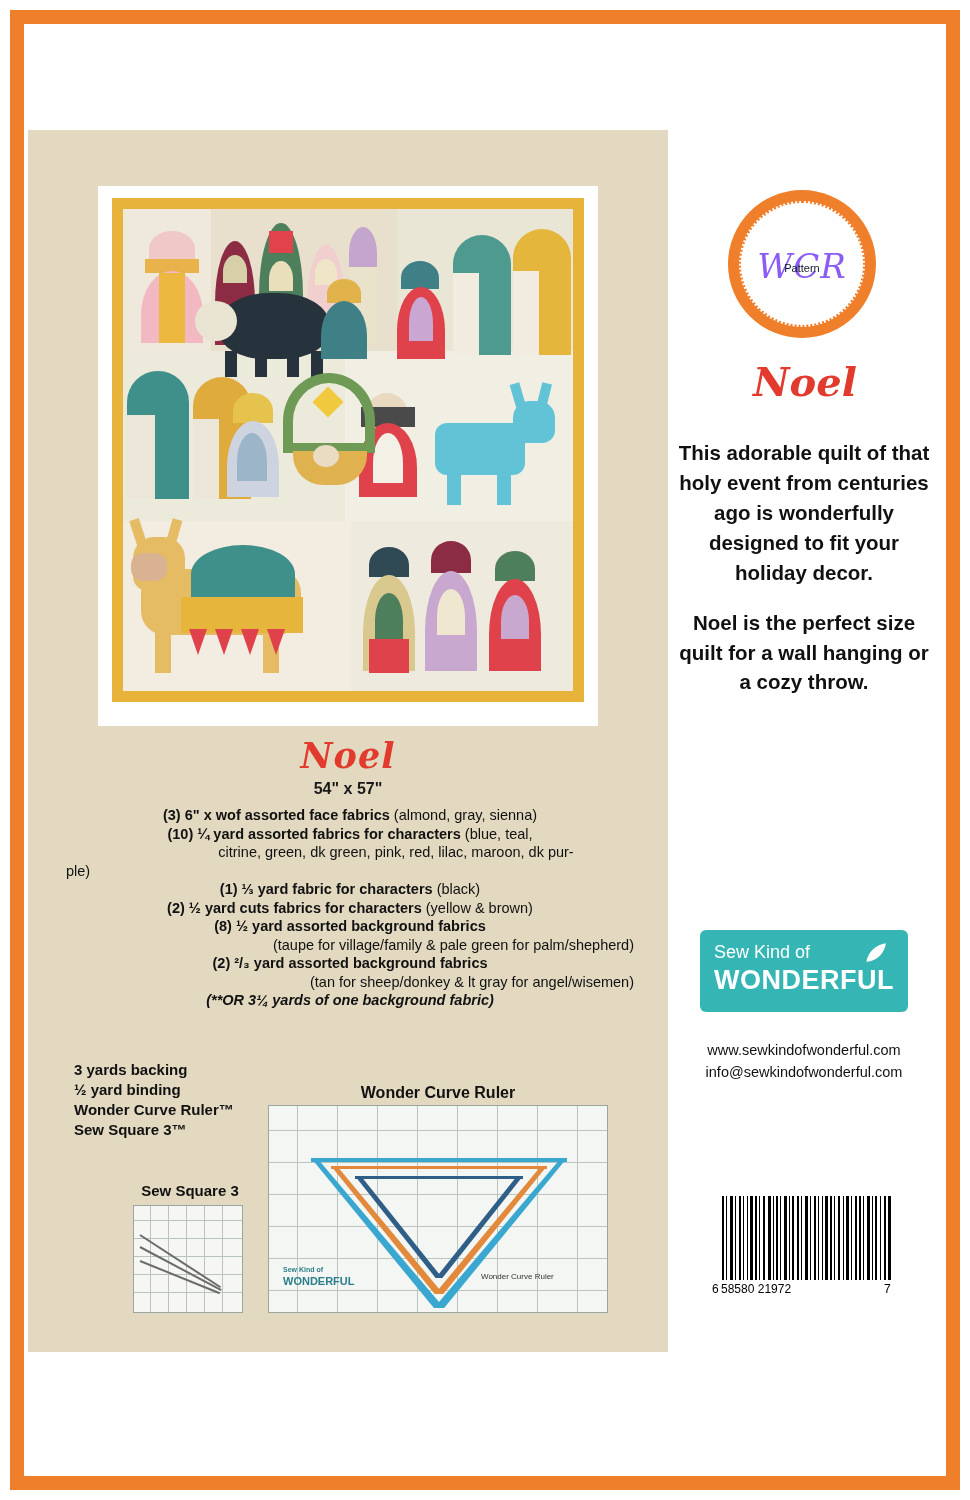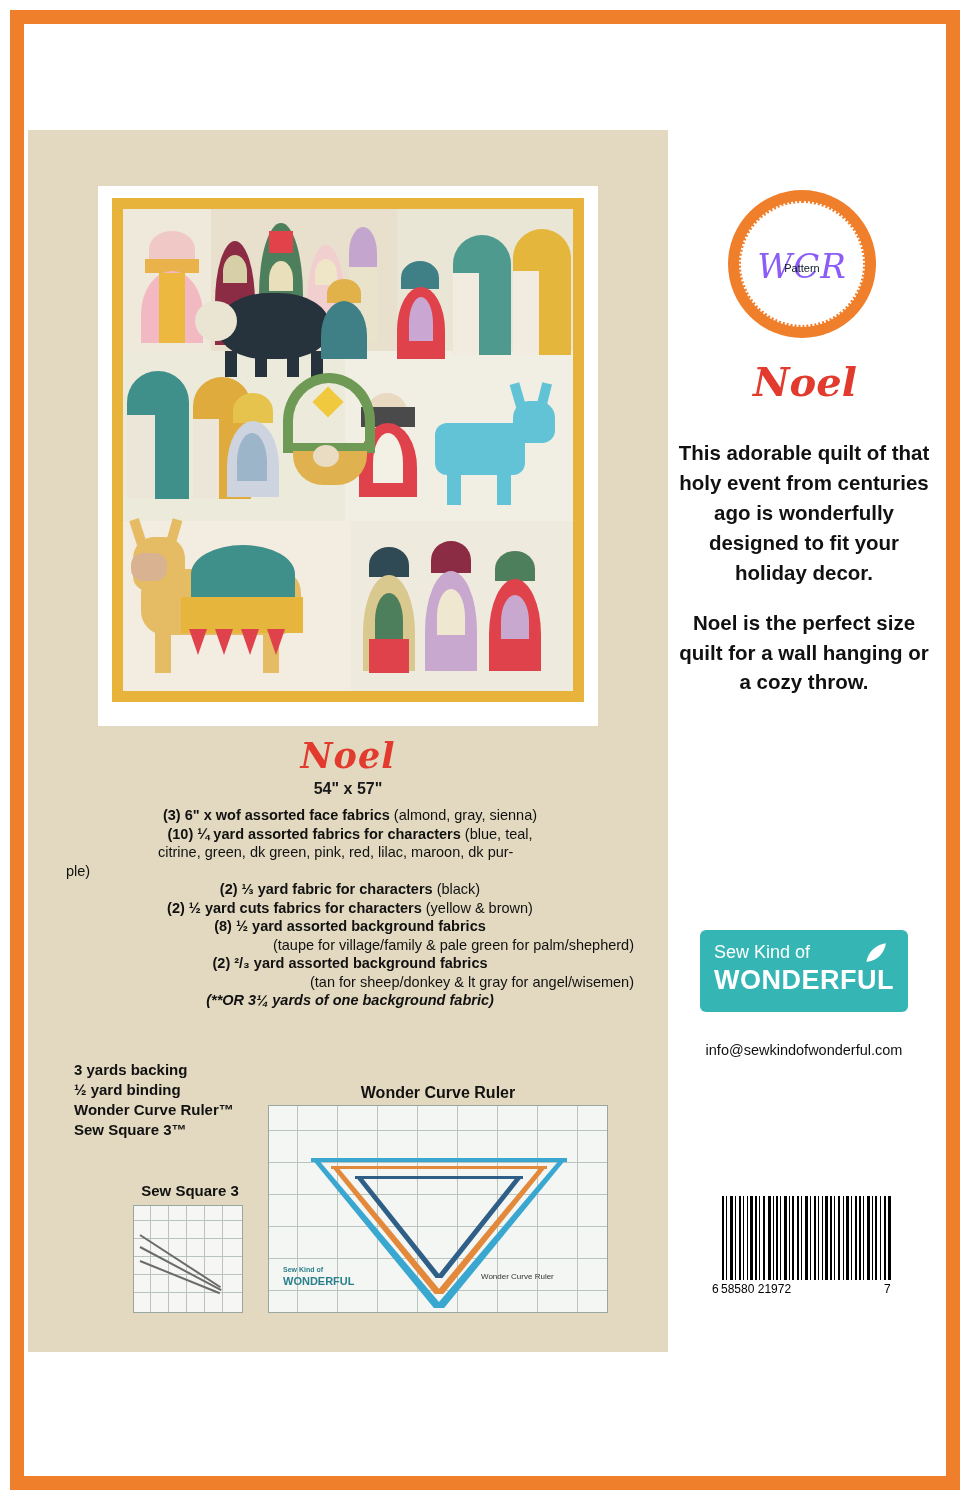--- a/index.html
+++ b/index.html
@@ -84,21 +84,21 @@
   .materials {
     position: absolute;
     left: 66px; top: 806px;
     width: 568px;
     color: #111;
     line-height: 1.28;
   }
   .materials .line { font-size: 14.5px; }
   .materials .b { font-weight: bold; }
   .ctr { text-align: center; }
-  .ind1 { padding-left: 92px; }
+  .ind1 { padding-left: 92px; text-align: center; }
   .ind2 { padding-left: 92px; text-align: right; }
   .ital { font-style: italic; font-weight: bold; }
 
   .plainlist {
     position: absolute;
     left: 74px; top: 1060px;
     font-size: 15px;
     font-weight: bold;
     color: #111;
     line-height: 1.33;
@@ -370,21 +370,21 @@
   </div>
 
   <div class="noel-left script-title">Noel</div>
   <div class="dims">54" x 57"</div>
 
   <div class="materials">
     <div class="line ctr"><span class="b">(3) 6" x wof assorted face fabrics</span><span> (almond, gray, sienna)</span></div>
     <div class="line ctr"><span class="b">(10) ¼ yard assorted fabrics for characters</span><span> (blue, teal,</span></div>
     <div class="line ind1"><span>citrine, green, dk green, pink, red, lilac, maroon, dk pur-</span></div>
     <div class="line"><span>ple)</span></div>
-    <div class="line ctr"><span class="b">(2) ⅓ yard fabric for characters</span><span> (black)</span></div>
+    <div class="line ctr"><span class="b">(1) ⅓ yard fabric for characters</span><span> (black)</span></div>
     <div class="line ctr"><span class="b">(2) ½ yard cuts fabrics for characters</span><span> (yellow &amp; brown)</span></div>
     <div class="line ctr"><span class="b">(8) ½ yard assorted background fabrics</span></div>
     <div class="line ind2"><span>(taupe for village/family &amp; pale green for palm/shepherd)</span></div>
     <div class="line ctr"><span class="b">(2) ²/₃ yard assorted background fabrics</span></div>
     <div class="line ind2"><span>(tan for sheep/donkey &amp; lt gray for angel/wisemen)</span></div>
     <div class="line ctr ital"><span>(**OR 3¼ yards of one background fabric)</span></div>
   </div>
 
   <div class="plainlist">
     <div>3 yards backing</div>
@@ -457,20 +457,21 @@
 
   <div class="logo">
     <div class="l1">Sew Kind of</div>
     <div class="l2">WONDERFUL</div>
     <svg class="leaf" viewBox="0 0 24 24">
       <path d="M4 20 C6 10 14 4 22 3 C21 12 14 19 5 20 Z" fill="#ffffff"></path>
     </svg>
   </div>
 
   <div class="weblinks">
+    <div>www.sewkindofwonderful.com</div>
     <div>info@sewkindofwonderful.com</div>
   </div>
 
 
   <div class="barcode">
     <div class="bc-bars">
       <i style="left:0;width:2px;"></i>
         <i style="left:4px;width:1px;"></i>
       <i style="left:8px;width:3px;"></i>
         <i style="left:13px;width:1px;"></i>

